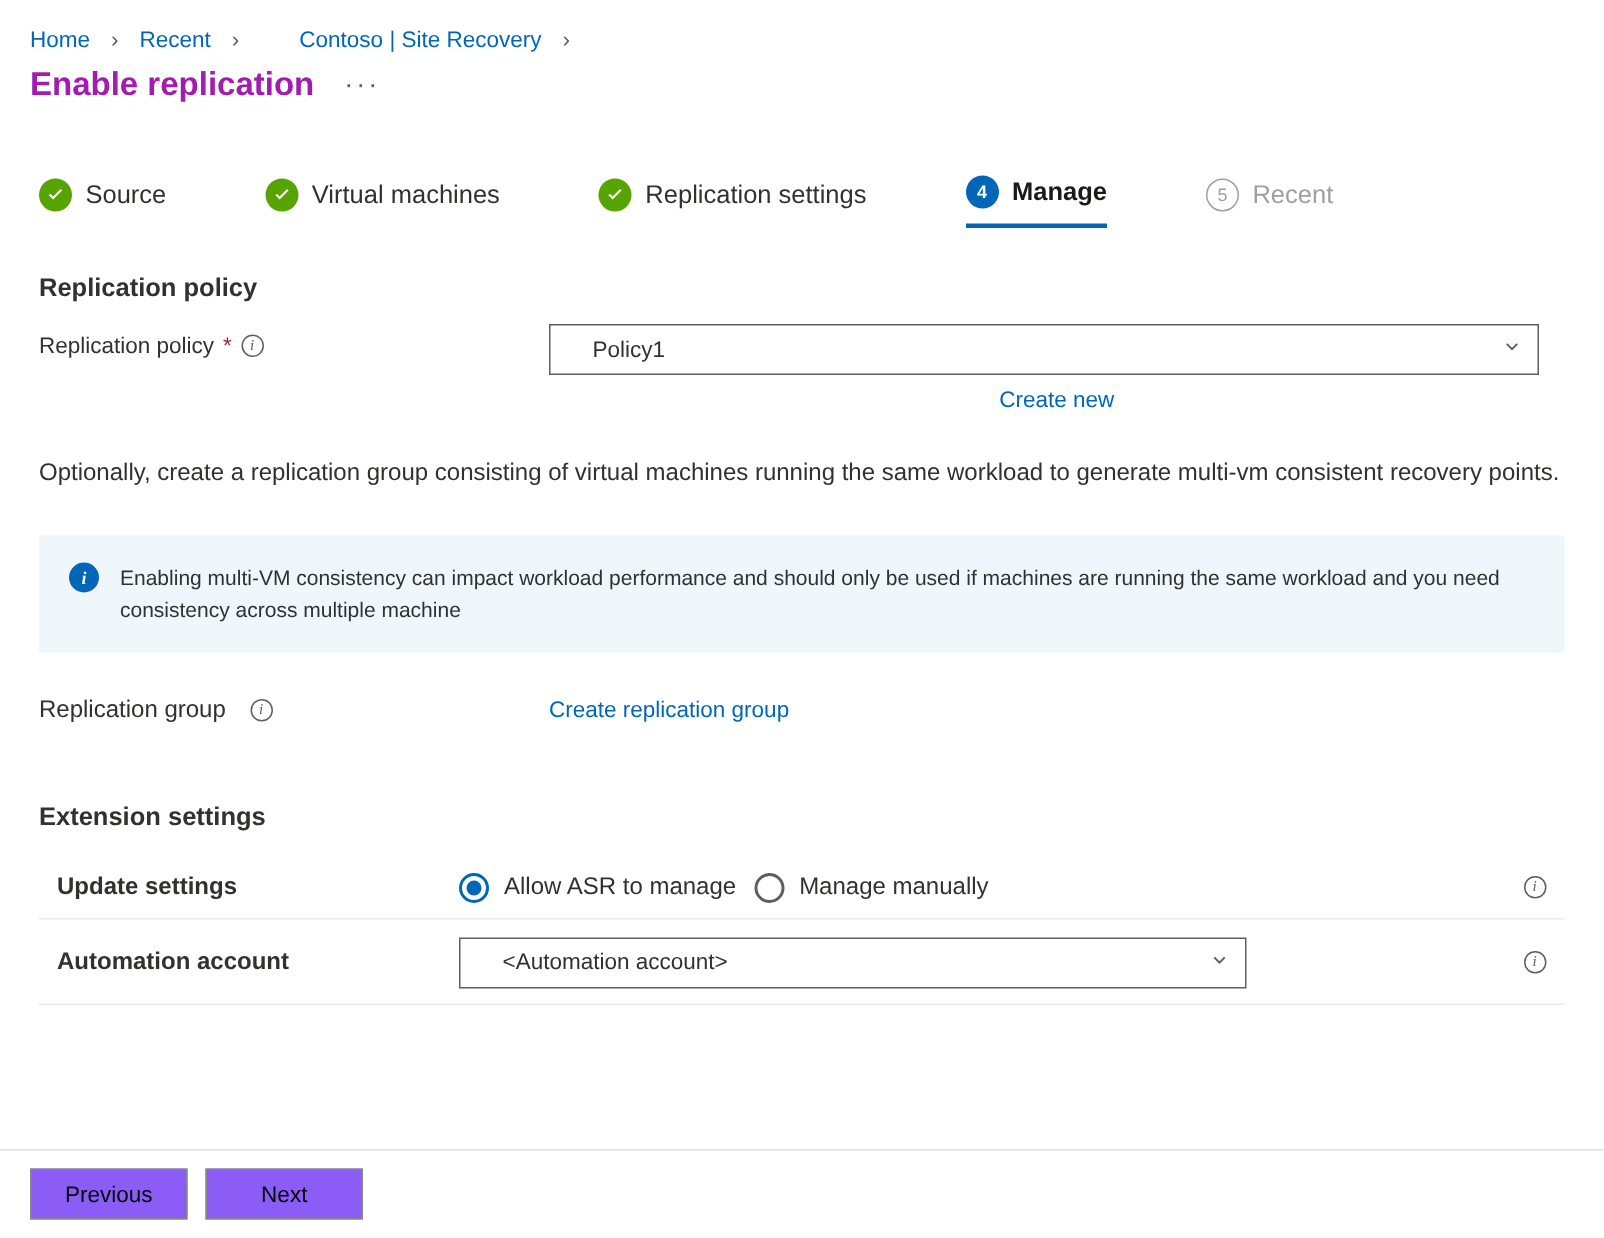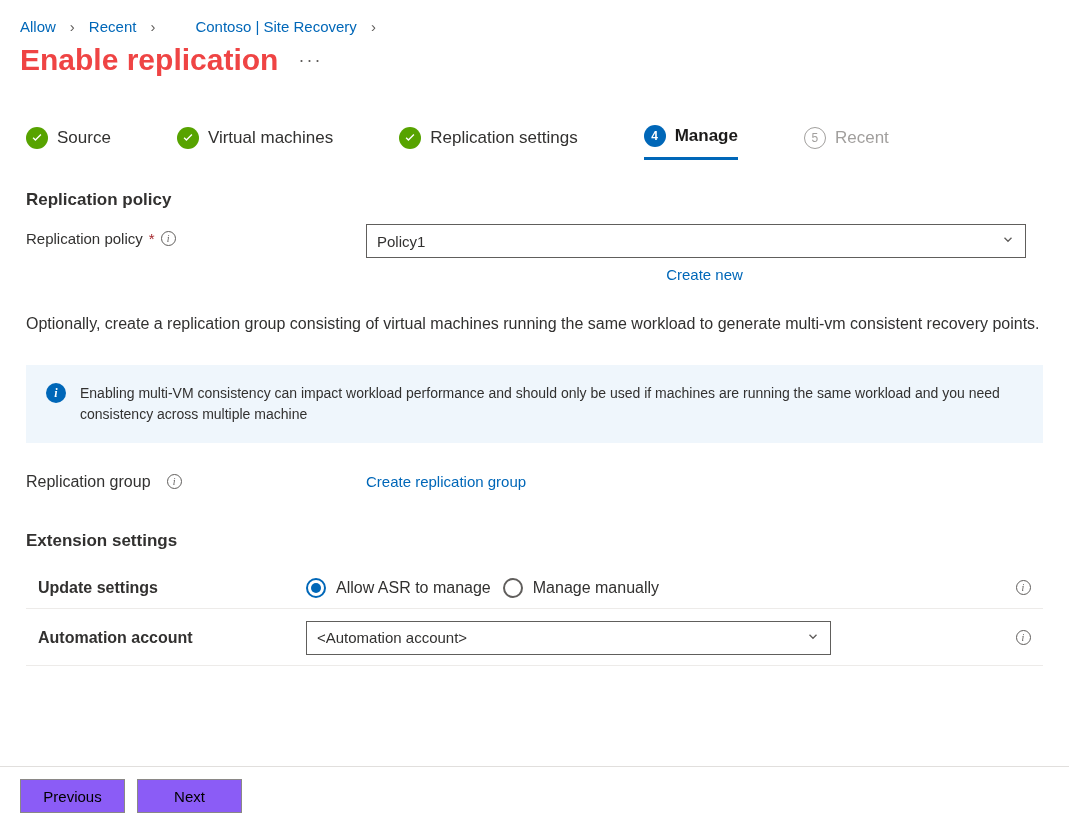--- a/index.html
+++ b/index.html
@@ -25,23 +25,23 @@
   .breadcrumb .sep { color: #605e5c; }
 
   
   .page-title-row {
     display: flex;
     align-items: center;
     padding: 8px 20px 0 20px;
     gap: 20px;
   }
   .page-title {
-    font-size: 30px;
+    font-size: 22px;
     font-weight: 600;
-    color: #ef4444;
+    color: #a21caf;
   }
   .ellipsis {
     font-size: 18px;
     color: #605e5c;
     cursor: pointer;
     letter-spacing: 2px;
   }
 
   
   .stepper {
@@ -119,21 +119,21 @@
     font-family: Georgia, serif;
   }
   .control-col {
     flex:1;
   }
   .select-box {
     width: 100%;
     max-width: 660px;
     height: 34px;
     border: 1px solid #605e5c;
-    padding: 5px 30px 5px 10px;
+    padding: 5px 30px 5px 28px;
     font-size: 15px;
     background: #fff;
     position:relative;
     display:flex;
     align-items:center;
     cursor:pointer;
   }
   .select-box .chev {
     position:absolute;
     right:10px;
@@ -224,21 +224,21 @@
     background:#8b5cf6;
     font-size:15px;
     cursor:pointer;
     padding:0 14px;
   }
 </style>
 </head>
 <body>
 
 <div class="breadcrumb">
-  <a>Allow</a>
+  <a>Home</a>
   <span class="sep">›</span>
   <a>Recent</a>
   <span class="sep">›</span>
   <span style="width:12px;"></span>
   <a>Contoso | Site Recovery</a>
   <span class="sep">›</span>
 </div>
 
 <div class="page-title-row">
   <h1 class="page-title">Enable replication</h1>
@@ -310,21 +310,21 @@
   </div>
 
   <div class="rg-row">
     <div class="rg-label">
       <span>Replication group</span>
       <span class="info-icon">i</span>
     </div>
     <a class="link">Create replication group</a>
   </div>
 
-  <div class="section-heading" style="margin-top:40px;">Extension settings</div>
+  <div class="section-heading" style="margin-top:52px;">Extension settings</div>
 
   <div class="ext-area">
     <div class="ext-row" style="border-top:1px solid rgba(0,0,0,0);">
       <div class="ext-label">Update settings</div>
       <div class="ext-control">
         <div class="radio checked">
           <span class="r-outer">
               <span class="r-inner"></span>
             </span>
           <span>Allow ASR to manage</span>

